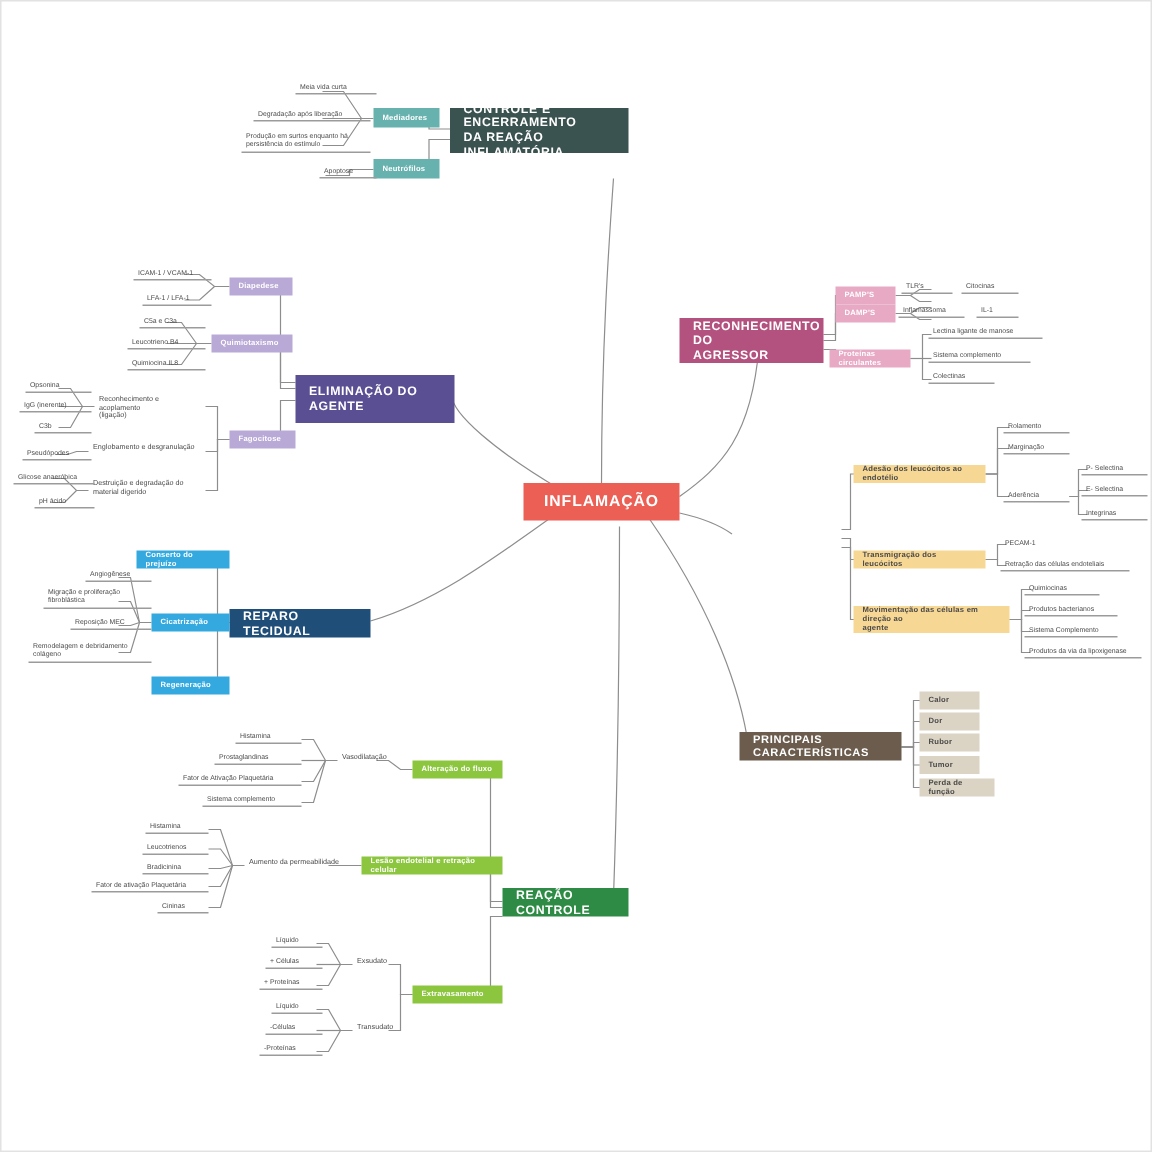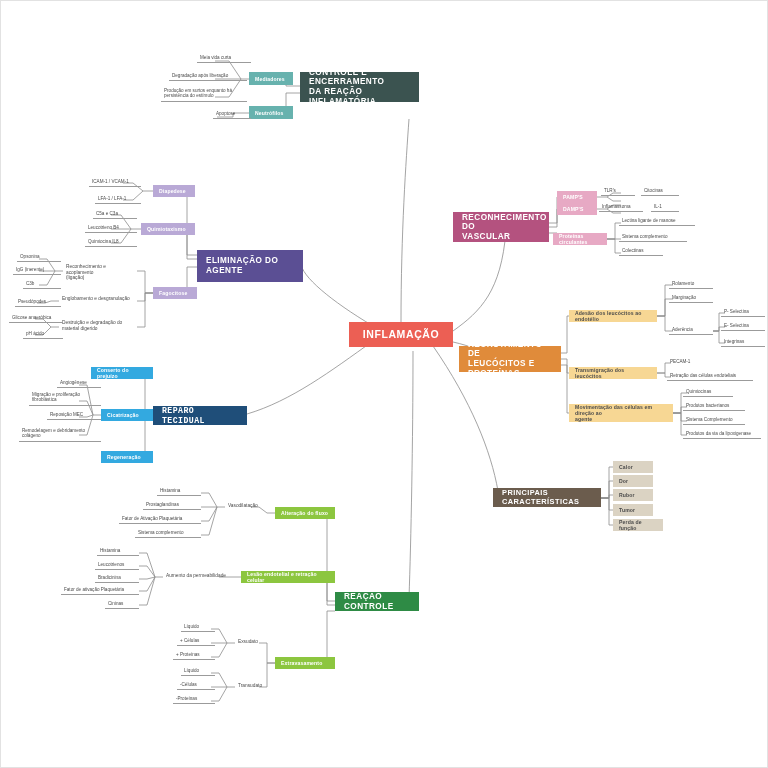--- a/index.html
+++ b/index.html
@@ -203,36 +203,34 @@
 material digerido</div>
 
   <div class="node leaf" style="left:16px;top:252px;width:44px;">Opsonina</div>
   <div class="node leaf" style="left:12px;top:265px;width:48px;">IgG (inerente)</div>
   <div class="node leaf" style="left:22px;top:279px;width:38px;">C3b</div>
   <div class="node leaf" style="left:14px;top:297px;width:46px;">Pseudópodes</div>
   <div class="node leaf" style="left:8px;top:313px;width:54px;">Glicose anaeróbica</div>
   <div class="node leaf" style="left:22px;top:329px;width:40px;">pH ácido</div>
 
   <div class="node main" style="left:452px;top:211px;width:96px;height:30px;background:#b4527f;">RECONHECIMENTO DO
-VASCULAR</div>
+AGRESSOR</div>
 
   <div class="node chip" style="left:556px;top:190px;width:40px;height:12px;background:#e7a9c4;">PAMP'S</div>
   <div class="node chip" style="left:556px;top:202px;width:40px;height:12px;background:#e7a9c4;">DAMP'S</div>
   <div class="node chip" style="left:552px;top:232px;width:54px;height:12px;background:#e7a9c4;">Proteínas circulantes</div>
 
   <div class="node leaf" style="left:600px;top:186px;width:34px;">TLR's</div>
   <div class="node leaf" style="left:640px;top:186px;width:38px;">Citocinas</div>
   <div class="node leaf" style="left:598px;top:202px;width:44px;">Inflamassoma</div>
   <div class="node leaf" style="left:650px;top:202px;width:28px;">IL-1</div>
   <div class="node leaf" style="left:618px;top:216px;width:76px;">Lectina ligante de manose</div>
   <div class="node leaf" style="left:618px;top:232px;width:68px;">Sistema complemento</div>
   <div class="node leaf" style="left:618px;top:246px;width:44px;">Colectinas</div>
 
-  <div class="node main" style="left:458px;top:345px;width:102px;height:26px;background:#e08b3a;">RECRUTAMENTO DE
-LEUCÓCITOS E PROTEÍNAS</div>
 
   <div class="node chip" style="left:568px;top:309px;width:88px;height:12px;background:#f7d794;color:#4a4a4a;">Adesão dos leucócitos ao endotélio</div>
   <div class="node chip" style="left:568px;top:366px;width:88px;height:12px;background:#f7d794;color:#4a4a4a;">Transmigração dos leucócitos</div>
   <div class="node chip" style="left:568px;top:403px;width:104px;height:18px;background:#f7d794;color:#4a4a4a;">Movimentação das células em direção ao
 agente</div>
 
   <div class="node leaf" style="left:668px;top:279px;width:44px;">Rolamento</div>
   <div class="node leaf" style="left:668px;top:293px;width:44px;">Marginação</div>
   <div class="node leaf" style="left:668px;top:325px;width:44px;">Aderência</div>
   <div class="node leaf" style="left:720px;top:307px;width:44px;">P- Selectina</div>
@@ -246,21 +244,21 @@
   <div class="node leaf" style="left:682px;top:429px;width:78px;">Produtos da via da lipoxigenase</div>
 
   <div class="node main" style="left:492px;top:487px;width:108px;height:19px;background:#6b5c4d;font-size:7.4px;">PRINCIPAIS CARACTERÍSTICAS</div>
 
   <div class="node chip dark" style="left:612px;top:460px;width:40px;height:12px;background:#dbd3c3;">Calor</div>
   <div class="node chip dark" style="left:612px;top:474px;width:40px;height:12px;background:#dbd3c3;">Dor</div>
   <div class="node chip dark" style="left:612px;top:488px;width:40px;height:12px;background:#dbd3c3;">Rubor</div>
   <div class="node chip dark" style="left:612px;top:503px;width:40px;height:12px;background:#dbd3c3;">Tumor</div>
   <div class="node chip dark" style="left:612px;top:518px;width:50px;height:12px;background:#dbd3c3;">Perda de função</div>
 
-  <div class="node main" style="left:152px;top:405px;width:94px;height:19px;background:#1f4e79;font-family:Liberation Mono, monospace;">REPARO TECIDUAL</div>
+  <div class="node main" style="left:152px;top:405px;width:94px;height:19px;background:#1f4e79;">REPARO TECIDUAL</div>
 
   <div class="node chip" style="left:90px;top:366px;width:62px;height:12px;background:#33a9e0;">Conserto do prejuízo</div>
   <div class="node chip" style="left:100px;top:408px;width:52px;height:12px;background:#33a9e0;">Cicatrização</div>
   <div class="node chip" style="left:100px;top:450px;width:52px;height:12px;background:#33a9e0;">Regeneração</div>
 
   <div class="node leaf" style="left:56px;top:378px;width:44px;">Angiogênese</div>
   <div class="node leaf" style="left:28px;top:390px;width:72px;">Migração e proliferação
 fibroblástica</div>
   <div class="node leaf" style="left:46px;top:410px;width:54px;">Reposição MEC</div>
   <div class="node leaf" style="left:18px;top:426px;width:82px;">Remodelagem e debridamento

